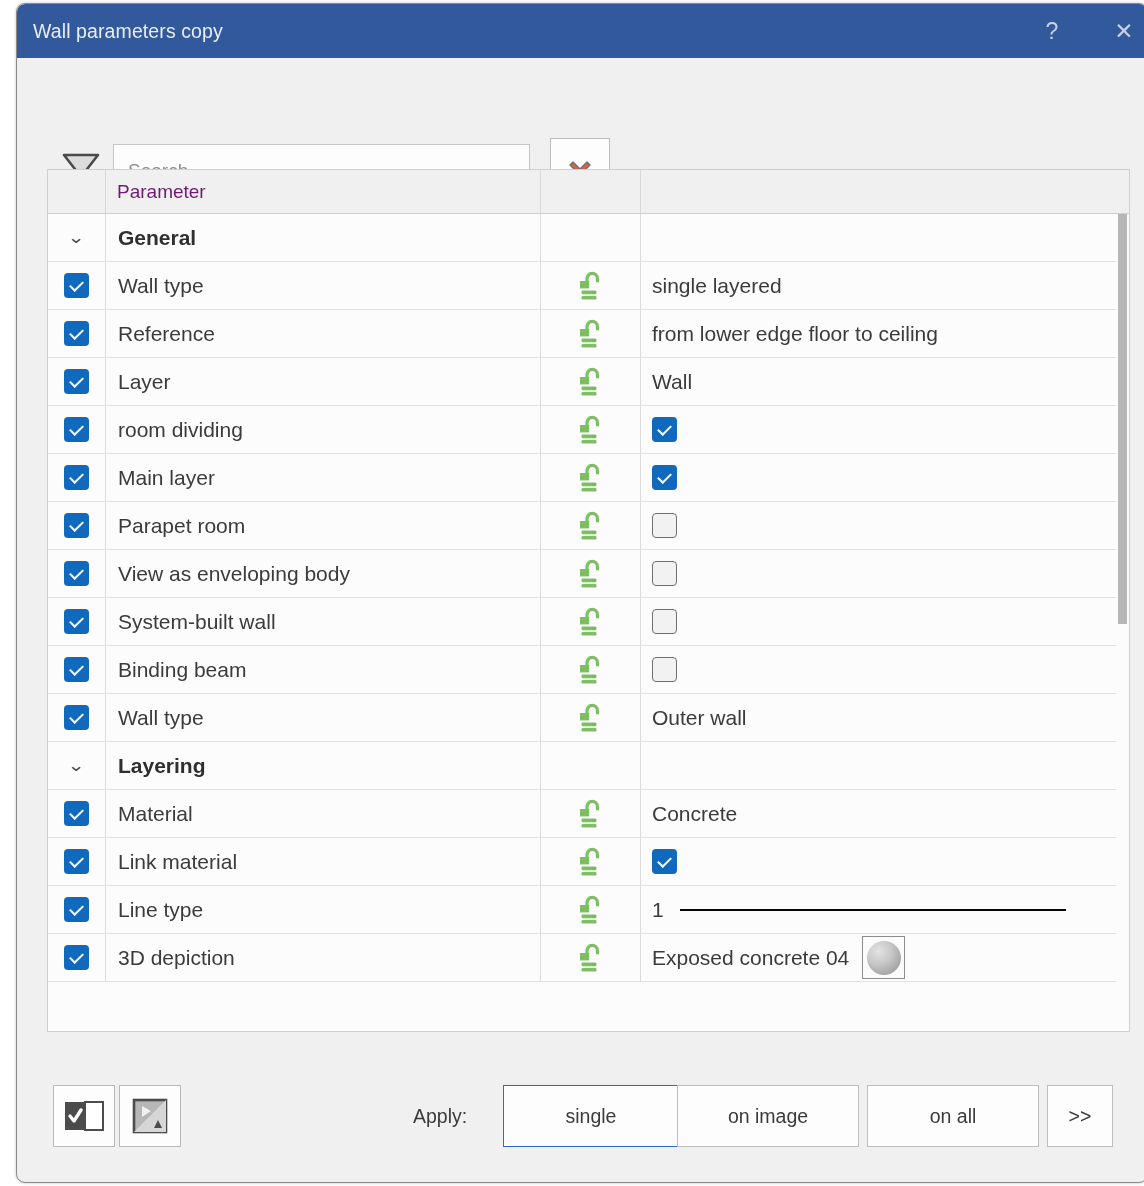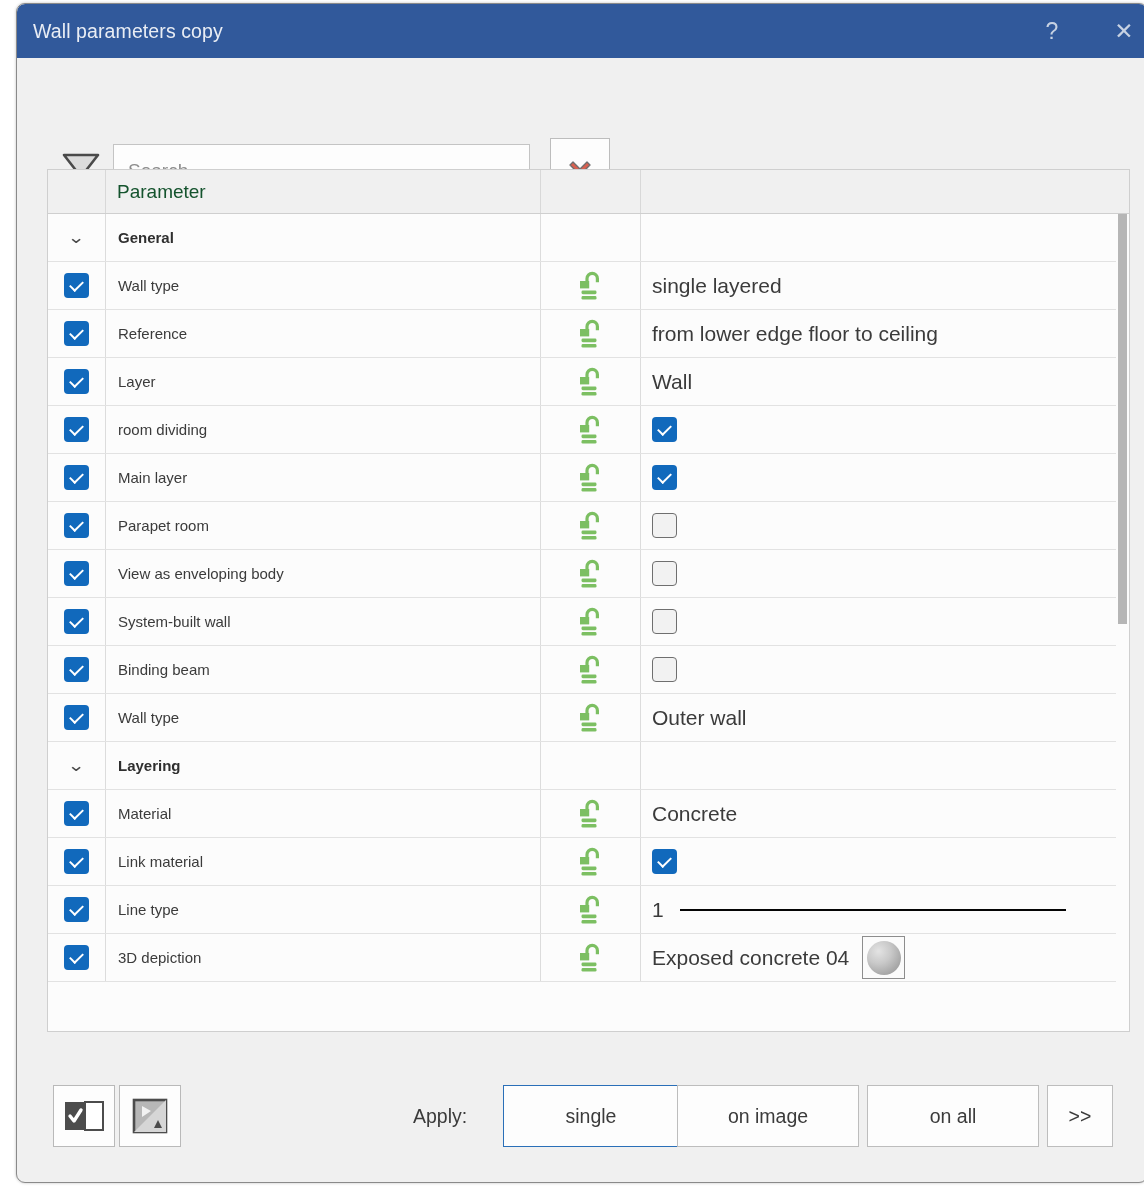--- a/index.html
+++ b/index.html
@@ -96,21 +96,21 @@
   }
   #table-head {
     position: absolute; left: 0; top: 0;
     width: 1083px; height: 44px;
     background: #f0f0f0;
     border-bottom: 1px solid #cfcfcf;
   }
   .th {
     position: absolute; top: 0; height: 43px;
     line-height: 43px;
-    font-size: 19px; color: #14532d;
+    font-size: 19px; color: #701a75;
     border-right: 1px solid #d8d8d8;
     padding-left: 11px;
     white-space: nowrap;
     user-select: none;
   }
   #th-check { left: 0; width: 58px; padding-left: 0; }
   #th-param { left: 58px; width: 435px; }
   #th-lock  { left: 493px; width: 100px; }
   #th-value { left: 593px; width: 490px; border-right: none; }
 
@@ -134,21 +134,21 @@
     width: 58px; height: 47px;
     border-right: 1px solid #dcdcdc;
     display: flex; align-items: center; justify-content: center;
   }
   .cell-param {
     position: absolute; left: 58px; top: 0;
     width: 435px; height: 47px;
     border-right: 1px solid #dcdcdc;
     display: flex; align-items: center;
     padding-left: 12px;
-    font-size: 15px;
+    font-size: 21px;
     color: #3b3b3b;
     white-space: nowrap;
   }
   .cell-param.bold { font-weight: bold; color: #2f2f2f; }
   .cell-lock {
     position: absolute; left: 493px; top: 0;
     width: 100px; height: 47px;
     border-right: 1px solid #dcdcdc;
     display: flex; align-items: center; justify-content: center;
   }

